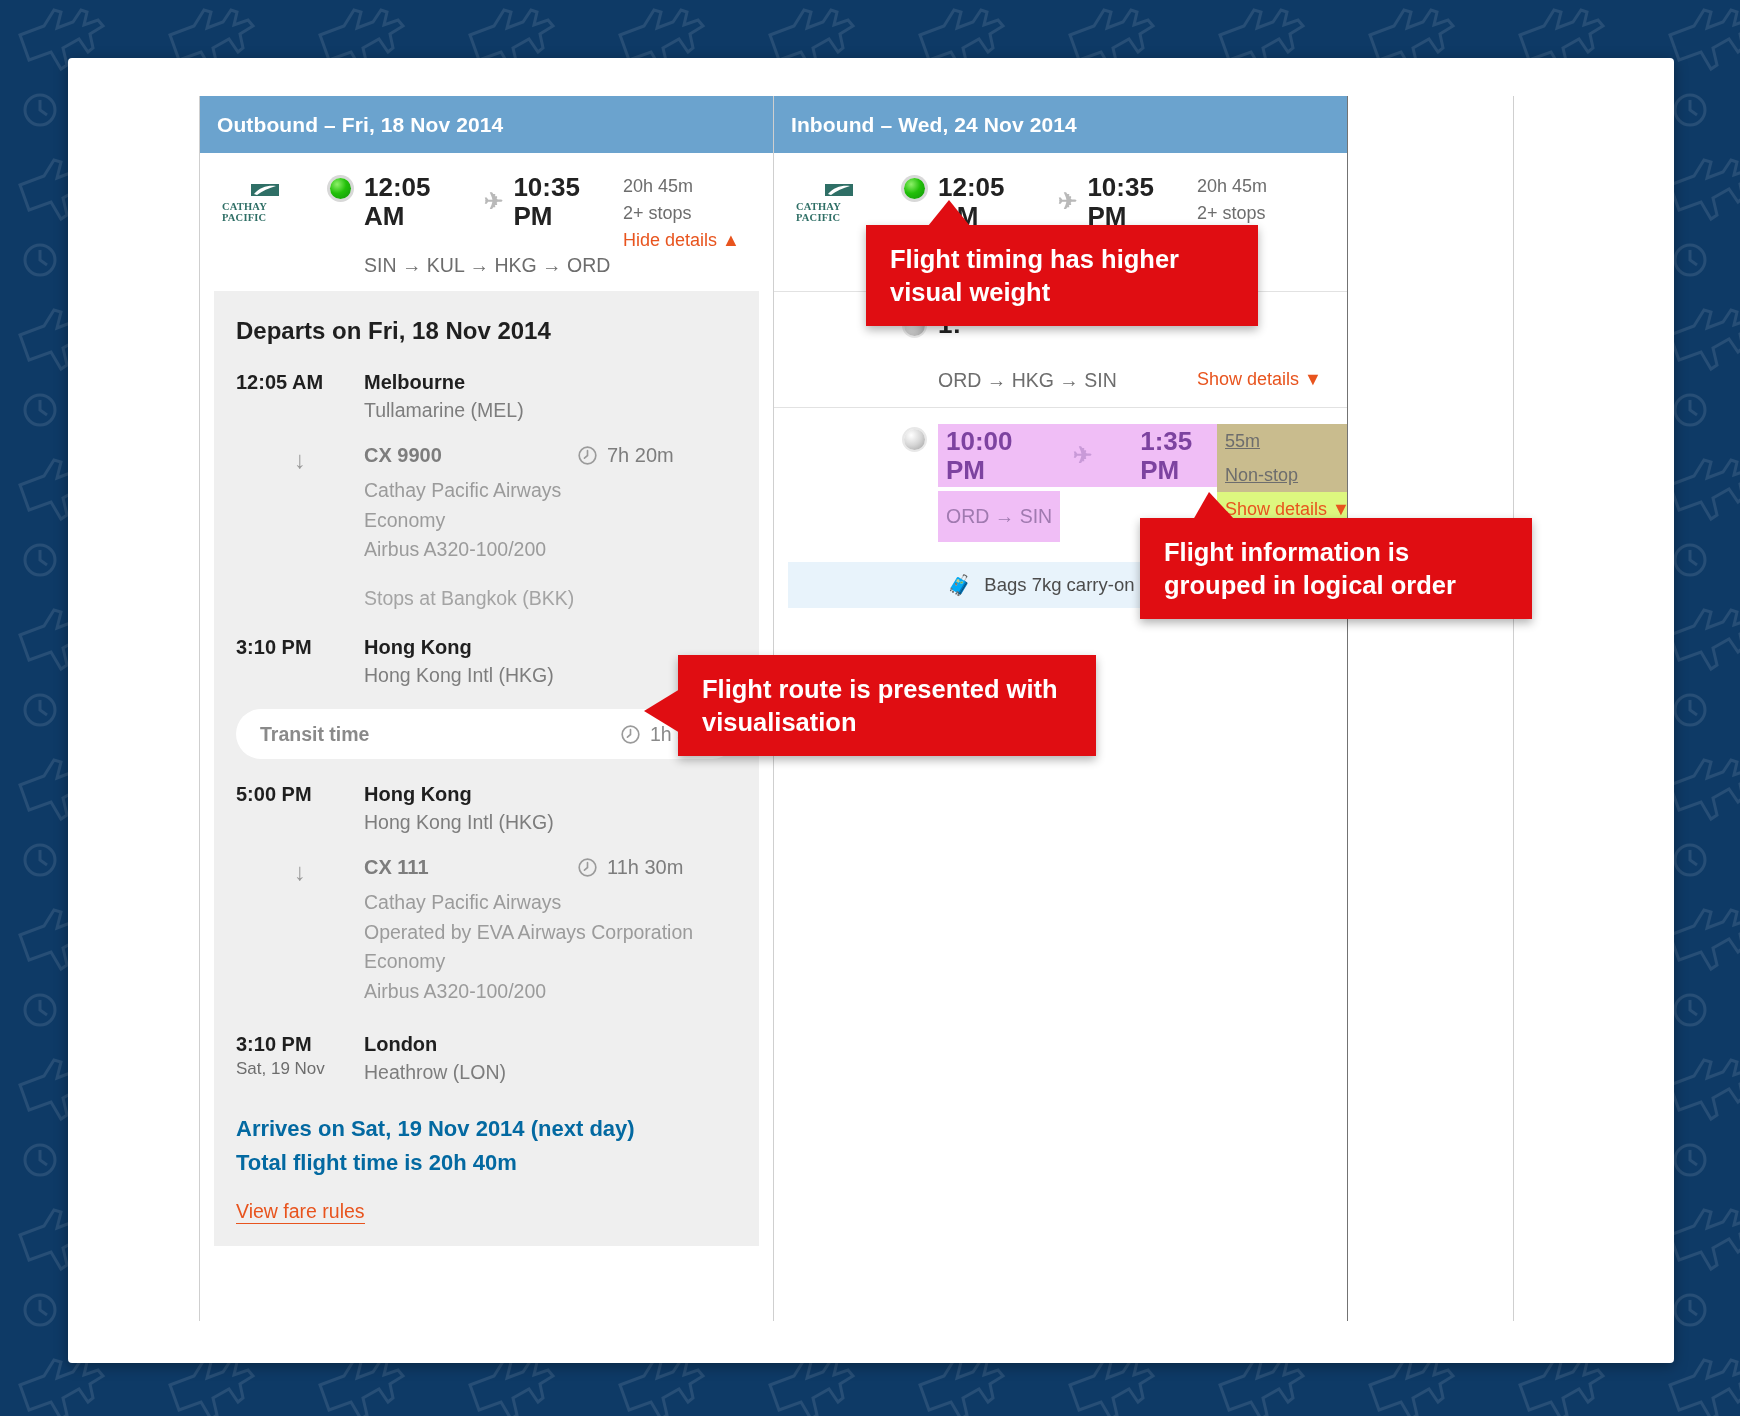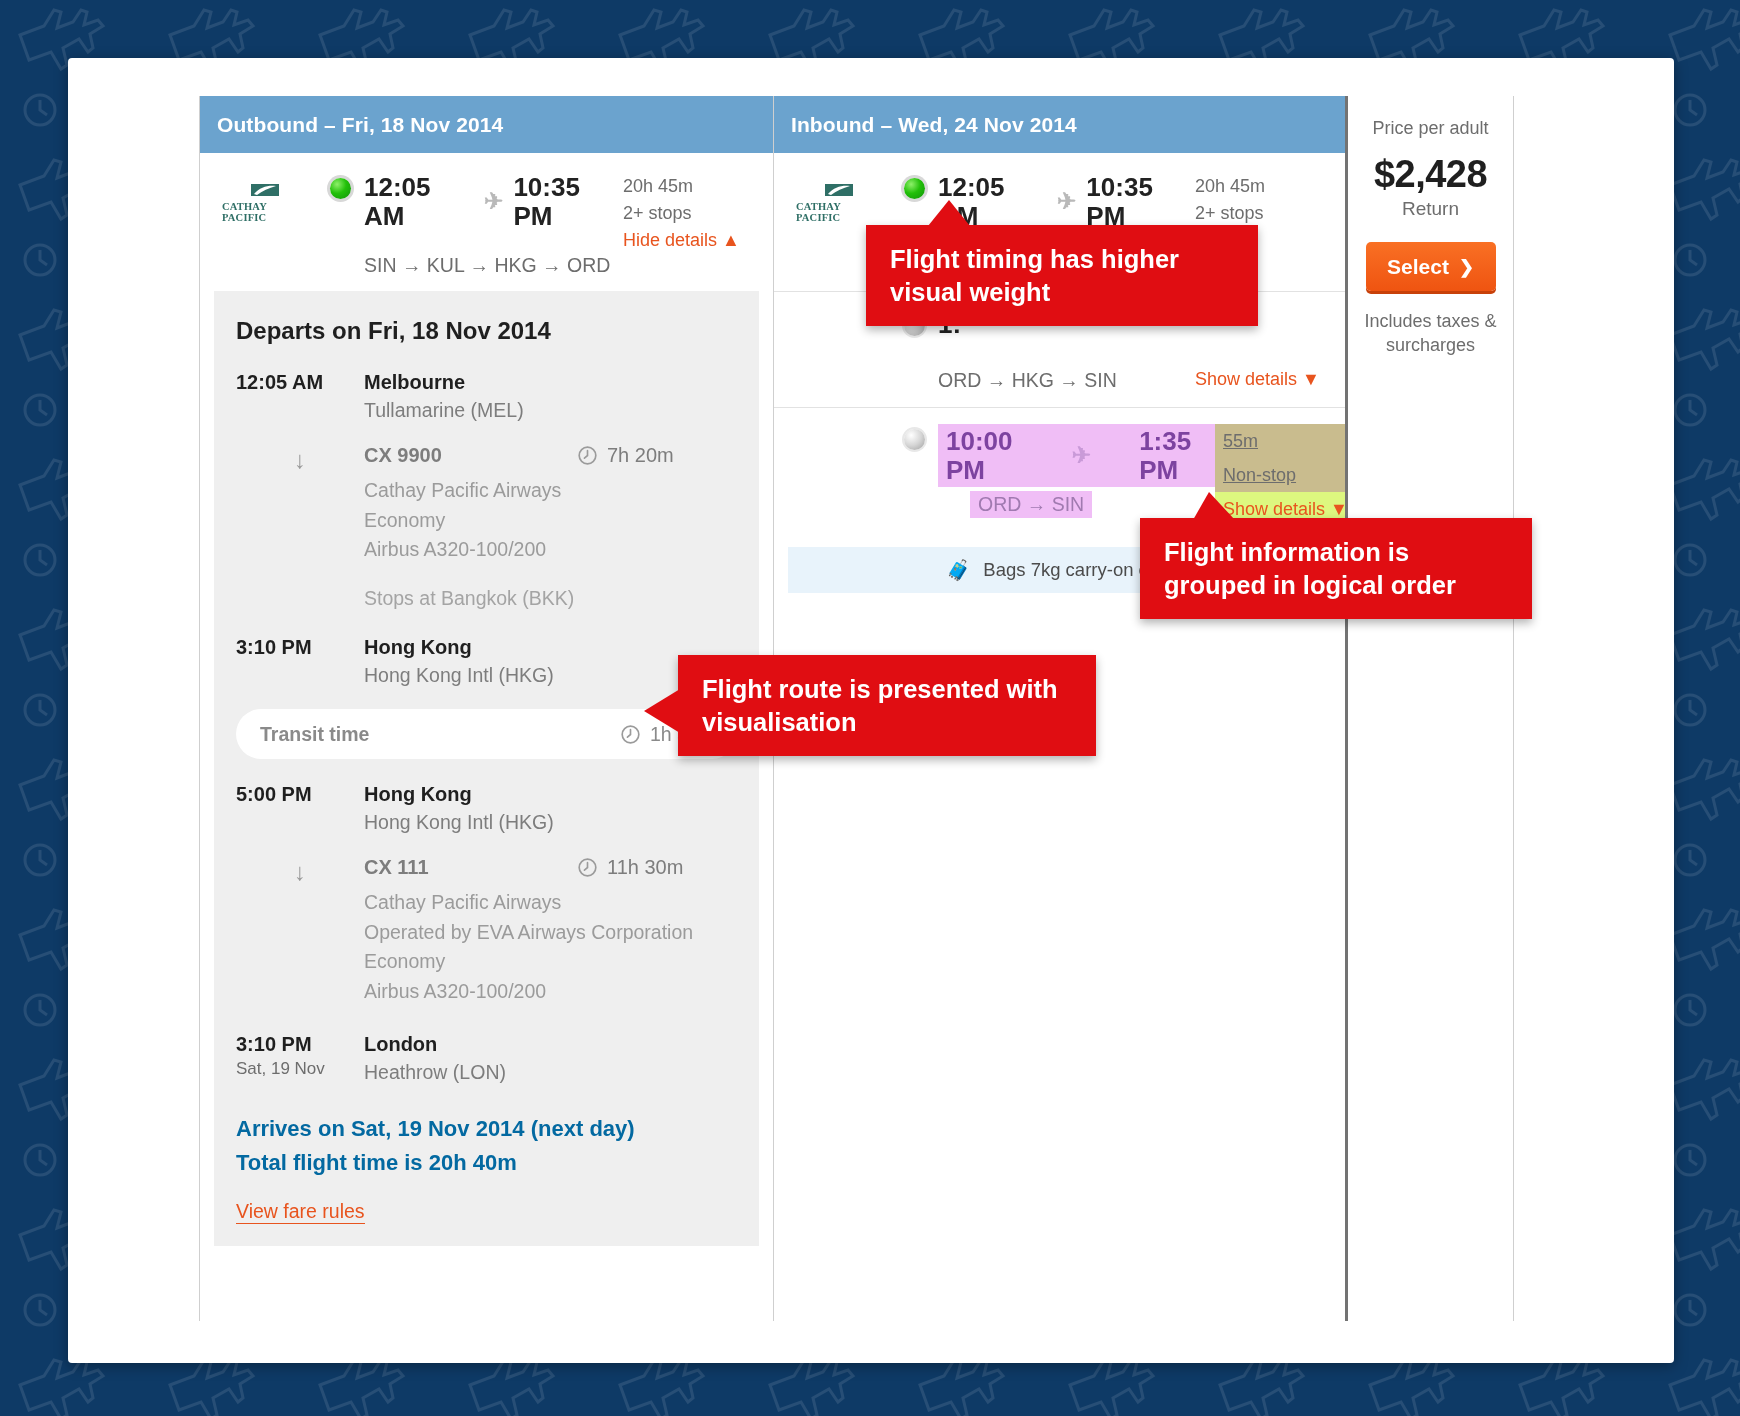--- a/index.html
+++ b/index.html
@@ -32,21 +32,21 @@
   #grid {
     position: absolute;
     left: 131px; top: 38px;
     width: 1315px; height: 1225px;
     display: flex;
     border-left: 1px solid #cfcfcf;
     border-right: 1px solid #cfcfcf;
   }
   .col { position: relative; }
   .col-outbound { width: 574px; border-right: 1px solid #cfcfcf; }
-  .col-inbound  { width: 574px; border-right: 3px solid #737373; }
+  .col-inbound  { width: 574px; border-right: 1px solid #737373; }
   .col-price    { width: 165px; }
 
   .leg-header {
     height: 57px;
     background: #6ba3ce;
     color: #fff;
     font-size: 21px;
     font-weight: bold;
     display: flex; align-items: center;
     padding-left: 17px;
@@ -442,50 +442,38 @@
         <div class="logo-cell"></div>
         <div class="dot-cell">
           <span class="dot grey"></span>
         </div>
         <div class="time-cell">
           <div class="time-line hl-purple" style="padding:3px 8px; display:inline-flex;gap:38px;">
             <span>10:00 PM</span>
             <span class="plane-glyph" style="margin:0 10px">✈</span>
             <span>1:35 PM</span>
           </div>
-          <div class="route-line hl-purple-sub" style="margin-top:4px; padding:2px 8px; display:inline-block;margin-left:32px;">ORD → SIN</div>
+          <div class="route-line hl-purple-sub" style="margin-top:4px; padding:14px 8px; display:inline-block;">ORD → SIN</div>
         </div>
         <div class="meta-cell" style="width:130px">
           <div class="hl-tan" style="padding:4px 8px">55m</div>
           <div class="hl-tan" style="padding:3px 8px">Non-stop</div>
           <div class="hl-green show-details" style="padding:4px 8px">
             <span>Show details</span>
             <span> ▼</span>
           </div>
         </div>
       </div>
 
       <div class="bags-row">
         <span class="bag-icon">🧳</span>
         <span>Bags 7kg carry-on only</span>
       </div>
     </div>
 
-    <div class="col col-price">
-      <div class="price-box">
-        <div class="price-label">Price per adult</div>
-        <div class="price-amount">$2,428</div>
-        <div class="price-return">Return</div>
-        <button class="select-btn">
-          <span>Select</span>
-          <span class="chev">❯</span>
-        </button>
-        <div class="price-note">Includes taxes &amp; surcharges</div>
-      </div>
-    </div>
   </div>
 </div>
 
 <div class="callout" id="callout-timing">
   <div class="tail"></div>
   <span>Flight timing has higher visual weight</span>
 </div>
 
 <div class="callout" id="callout-grouping">
   <div class="tail"></div>

